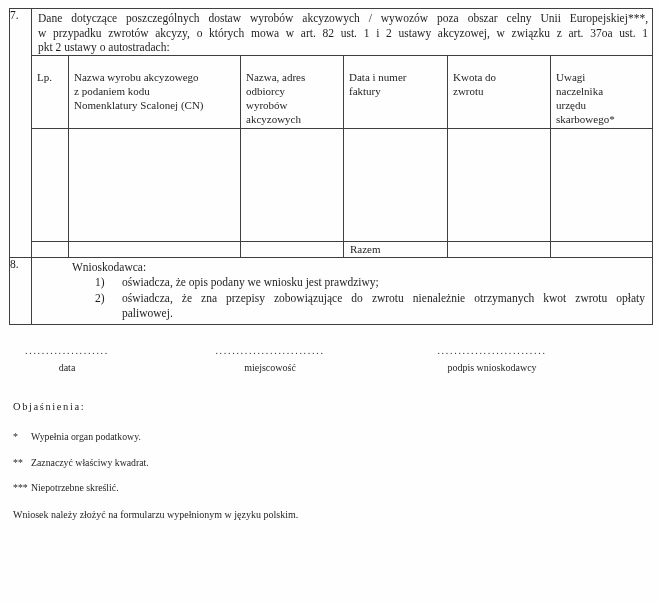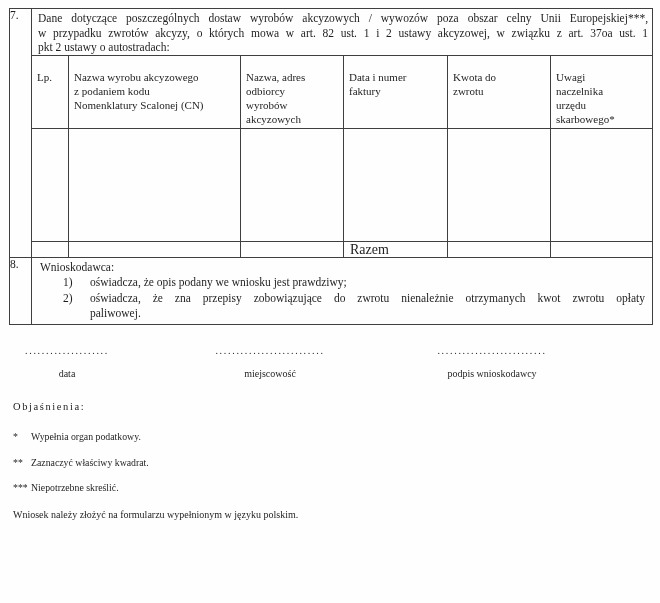--- a/index.html
+++ b/index.html
@@ -14,30 +14,30 @@
   }
   table.form td, table.form th{
     border:1px solid #3f3f3f;vertical-align:top;padding:0;
     font-weight:normal;text-align:left;
   }
   td.numcol{width:22px;text-align:center;font-size:11.5px;padding-top:3px;}
   .intro{padding:2px 4px 0 6px;font-size:11.5px;line-height:14.6px;}
   .jline{text-align:justify;text-align-last:justify;}
   tr.hdr th{padding:14px 4px 0 5px;font-size:11px;line-height:14.2px;height:58px;}
   tr.fill td{height:112px;}
-  tr.sum td{height:15px;font-size:14px;padding:0 0 0 6px;line-height:15px;}
-  .row8{padding:2px 5px 2px 8px;font-size:11.5px;line-height:15.4px;height:62px;}
+  tr.sum td{height:15px;font-size:11px;padding:0 0 0 6px;line-height:15px;}
+  .row8{padding:2px 5px 2px 8px;font-size:11.5px;line-height:15.4px;height:62px;margin-left:32px;}
   .list{padding-left:23px;}
   .item{display:flex;}
   .item .mk{width:27px;flex:0 0 27px;}
   .item .tx{flex:1;padding-right:2px;}
   
   .sig{position:absolute;top:345px;font-size:10px;text-align:center;}
   .sig .dots{letter-spacing:1.7px;white-space:nowrap;line-height:11px;}
-  .sig .lbl{margin-top:12px;line-height:11px;}
+  .sig .lbl{margin-top:6px;line-height:11px;}
   #sig-data{left:24px;width:86px;}
   #sig-place{left:209px;width:122px;}
   #sig-sign{left:432px;width:120px;}
   
   .abs{position:absolute;left:13px;}
   .notes-heading{top:401px;font-size:10.5px;letter-spacing:1.6px;text-align:center;}
   .fn{display:flex;width:540px;font-size:9.8px;}
   .fn .mk{width:18px;flex:0 0 18px;}
   #fn-0{top:431px;}
   #fn-1{top:457px;}

